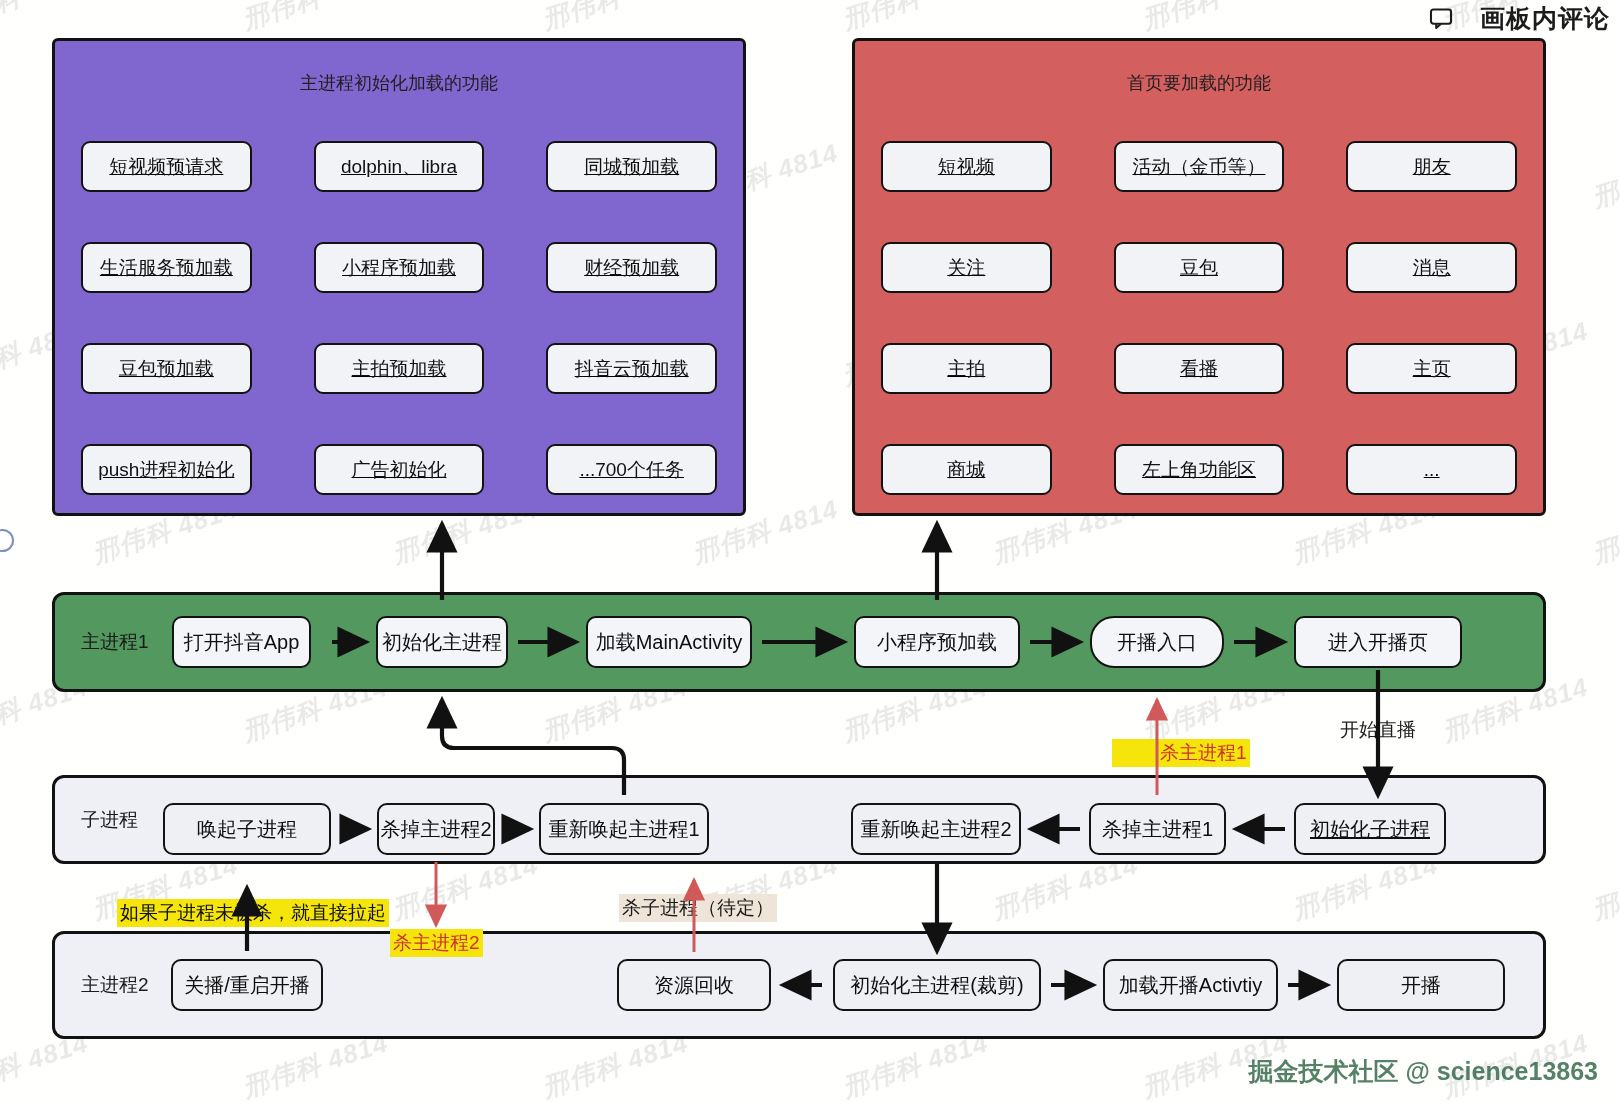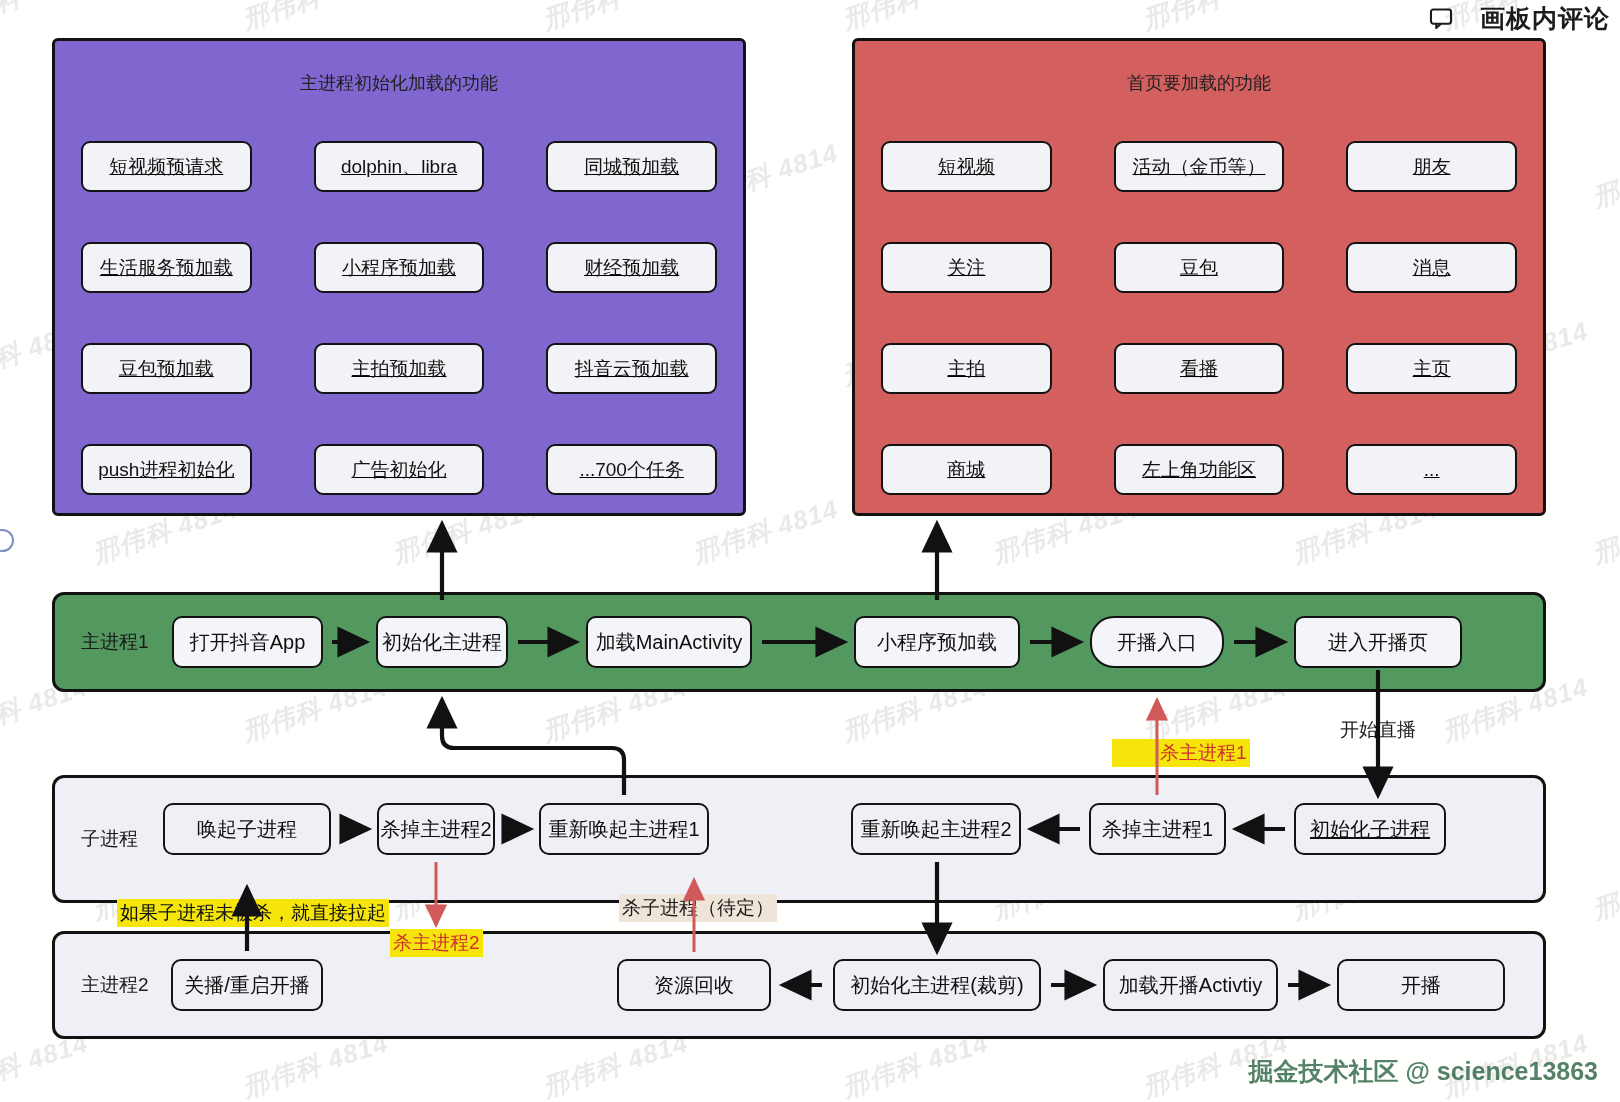--- a/index.html
+++ b/index.html
@@ -217,28 +217,28 @@
       <div class="chip">主页</div>
       <div class="chip">商城</div>
       <div class="chip">左上角功能区</div>
       <div class="chip">...</div>
     </div>
   </div>
 
   <div class="lane" style="left:52px;top:592px;width:1494px;height:100px;background:#53995f;">
     <div class="lane-label">主进程1</div>
   </div>
-  <div class="node light" style="left:172px;top:616px;width:151px;">打开抖音App</div>
+  <div class="node light" style="left:172px;top:616px;width:139px;">打开抖音App</div>
   <div class="node light" style="left:376px;top:616px;width:132px;">初始化主进程</div>
   <div class="node light" style="left:586px;top:616px;width:166px;">加载MainActivity</div>
   <div class="node light" style="left:854px;top:616px;width:166px;">小程序预加载</div>
   <div class="node light" style="left:1090px;top:616px;width:134px;border-radius:24px;">开播入口</div>
   <div class="node light" style="left:1294px;top:616px;width:168px;">进入开播页</div>
 
-  <div class="lane" style="left:52px;top:775px;width:1494px;height:128px;background:#eef0f5;">
+  <div class="lane" style="left:52px;top:775px;width:1494px;height:89px;background:#eef0f5;">
     <div class="lane-label">子进程</div>
   </div>
   <div class="node" style="left:163px;top:803px;width:168px;">唤起子进程</div>
   <div class="node" style="left:377px;top:803px;width:118px;">杀掉主进程2</div>
   <div class="node" style="left:539px;top:803px;width:170px;">重新唤起主进程1</div>
   <div class="node" style="left:851px;top:803px;width:170px;">重新唤起主进程2</div>
   <div class="node" style="left:1089px;top:803px;width:137px;">杀掉主进程1</div>
   <div class="node" style="left:1294px;top:803px;width:152px;text-decoration:underline;">初始化子进程</div>
 
   <div class="lane" style="left:52px;top:931px;width:1494px;height:108px;background:#eef0f5;">

